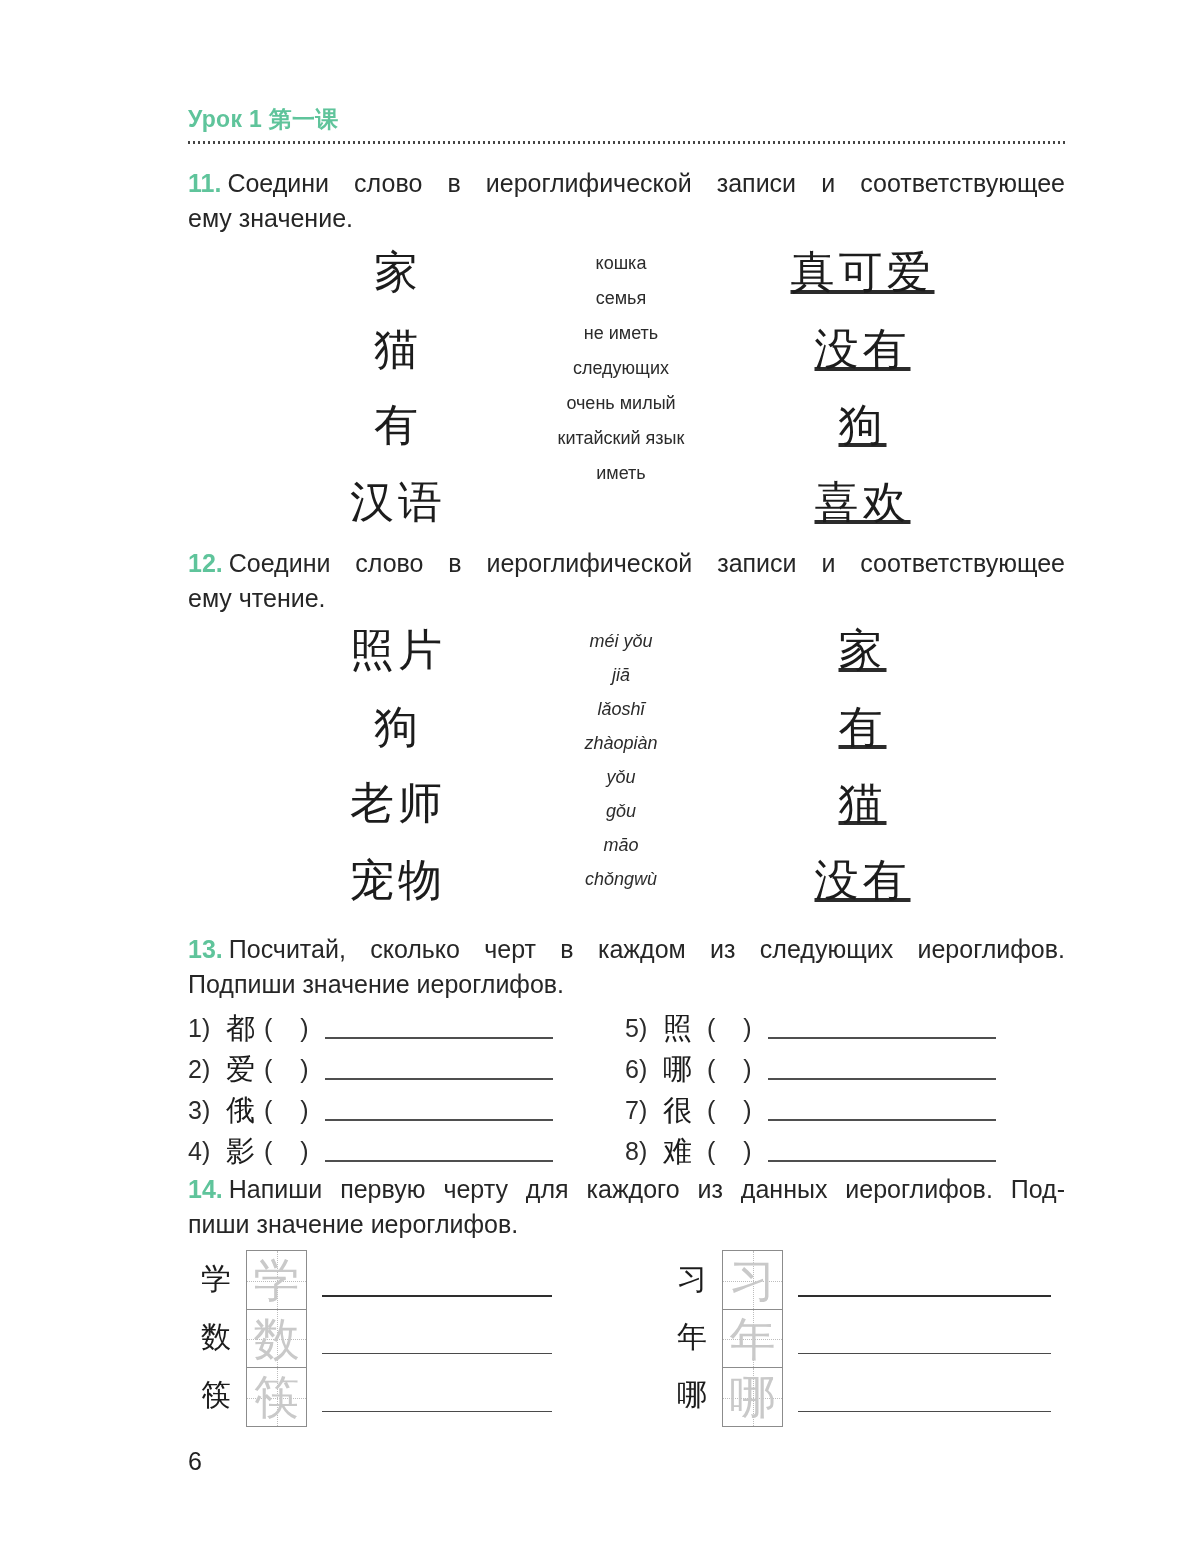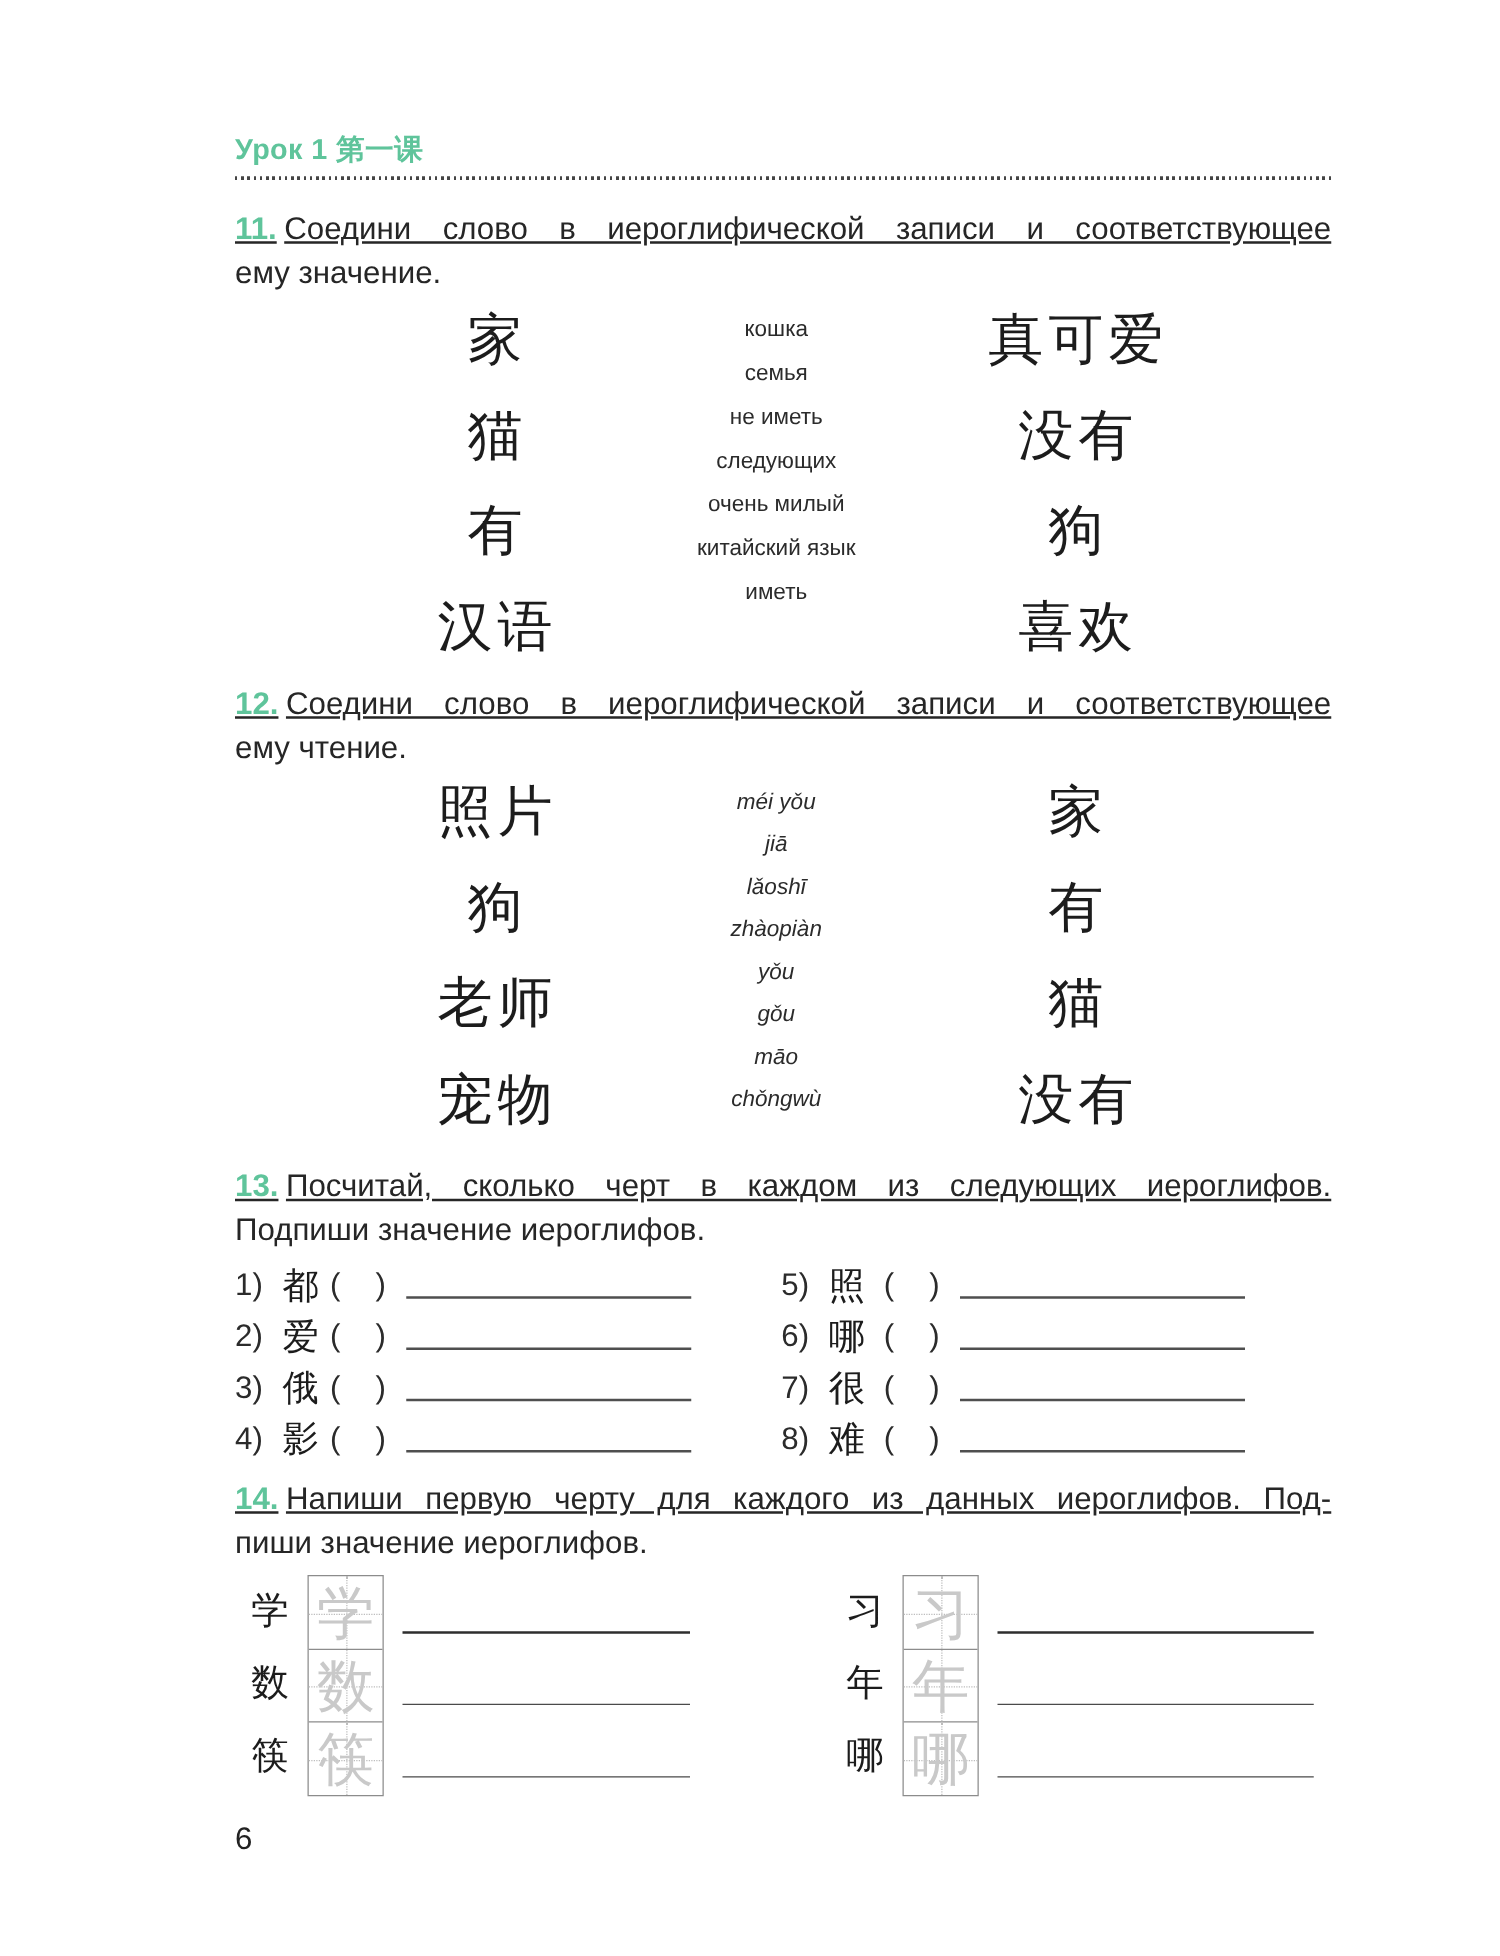--- a/index.html
+++ b/index.html
@@ -11,35 +11,35 @@
   .content{position:absolute;left:188px;top:0;width:877px;}
   .hz{font-family:"DejaVu Sans",sans-serif;}
 
   
   .lesson-header{margin-top:104px;font-size:23px;line-height:30px;font-weight:700;color:#5fc49b;letter-spacing:.3px;}
   .dotted-rule{margin-top:7px;height:3px;
     background:repeating-linear-gradient(90deg,#454545 0 2px,transparent 2px 5px);}
 
   
   .ex-heading{font-size:25px;line-height:35px;color:#262626;}
-  .ex-heading .l1{text-align:justify;text-align-last:justify;text-decoration:underline;}
+  .ex-heading .l1{text-align:justify;text-align-last:justify;}
   .exnum{color:#5fc49b;font-weight:700;margin-right:6px;}
   .h11{margin-top:22px;}
   .h12{margin-top:16px;}
   .h13{margin-top:24px;}
-  .h14{margin-top:10px;}
+  .h14{}
 
   
   .match{position:relative;}
   .m11{height:286px;margin-top:8px;}
   .m12{height:286px;margin-top:6px;}
   .colA,.colC{position:absolute;top:0;bottom:0;display:flex;flex-direction:column;
     justify-content:space-between;text-align:center;}
   .colA{left:100px;width:220px;}
-  .colC{left:572px;width:205px;}
+  .colC{left:572px;width:205px;text-decoration:underline;}
   .colA .hz,.colC .hz{font-size:44px;line-height:56px;color:#1c1c1c;letter-spacing:4px;}
   .colB{position:absolute;left:288px;top:2px;width:290px;text-align:center;font-size:18px;line-height:35px;}
   .m12 .colB{line-height:34px;font-style:italic;}
 
   
   .grid13{margin-top:6px;display:flex;}
   .c13l{width:437px;}
   .c13r{flex:1;}
   .row13{height:41px;display:flex;align-items:center;font-size:25px;}
   .row13 .n{width:38px;}

